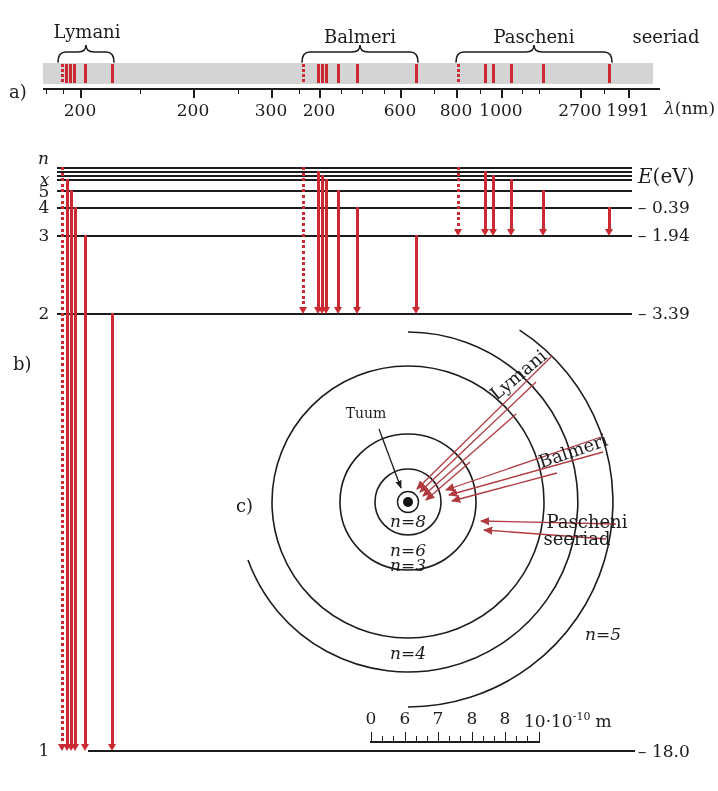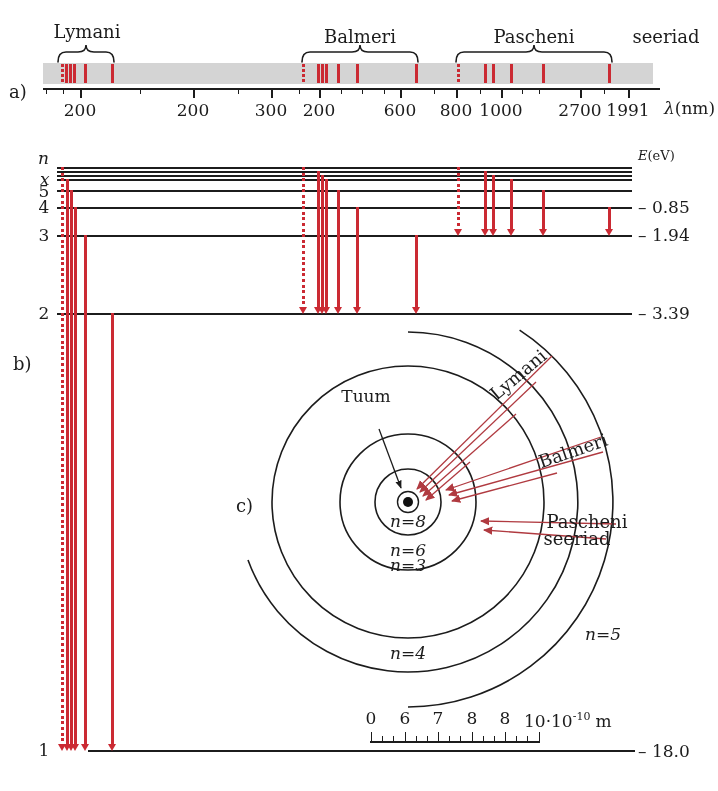--- a/index.html
+++ b/index.html
@@ -190,21 +190,21 @@
       <div class="a-min" style="--v: 522px;"></div>
       <div class="a-min" style="--v: 539px;"></div>
       <div class="a-min" style="--v: 604px;"></div>
     </div>
   <div class="lbl" style="left:664px;top:98px;font-size:17px"><span class="ital">λ</span><span>(nm)</span></div>
 
   <div class="lbl" style="left:13px;top:353px">b)</div>
 
   <div class="lbl ital" style="left:38px;top:148px;font-size:17px">n</div>
   <div class="lbl ital" style="left:40px;top:169px;font-size:17px">x</div>
-  <div class="lbl" style="left:638px;top:148px;font-size:13px"><span class="ital">E</span><span>(eV)</span></div>
+  <div class="lbl" style="left:638px;top:164px;font-size:20px"><span class="ital">E</span><span>(eV)</span></div>
 
   <div>
 
   <div class="level" style="--y: 167px; --x1: 57px; --x2: 632px;"></div>
       <div class="level" style="--y: 171px; --x1: 57px; --x2: 632px;"></div>
       <div class="level" style="--y: 175px; --x1: 57px; --x2: 632px;"></div>
       <div class="level" style="--y: 179px; --x1: 57px; --x2: 632px;"></div>
       <div class="level" style="--y: 190px; --x1: 57px; --x2: 632px;"></div>
       <div class="level" style="--y: 207px; --x1: 57px; --x2: 632px;"></div>
       <div class="level" style="--y: 235px; --x1: 57px; --x2: 632px;"></div>
@@ -214,21 +214,21 @@
   <div>
 
   <div class="lvl-num" style="--y: 191px;">5</div>
       <div class="lvl-num" style="--y: 207px;">4</div>
       <div class="lvl-num" style="--y: 235px;">3</div>
       <div class="lvl-num" style="--y: 313px;">2</div>
       <div class="lvl-num" style="--y: 750px;">1</div>
     </div>
   <div>
 
-  <div class="e-val" style="--y: 207px;">– 0.85</div>
+  <div class="e-val" style="--y: 207px;">– 0.39</div>
       <div class="e-val" style="--y: 235px;">– 1.94</div>
       <div class="e-val" style="--y: 313px;">– 3.39</div>
       <div class="e-val" style="--y: 751px;">– 18.0</div>
     </div>
 
   <div>
 
   <div class="tr-arrow dotted" style="--x: 62px; --y1: 167px; --y2: 750px;"></div>
       <div class="tr-arrow" style="--x: 67px; --y1: 179px; --y2: 750px;"></div>
       <div class="tr-arrow" style="--x: 71px; --y1: 190px; --y2: 750px;"></div>
@@ -250,21 +250,21 @@
 
   <div class="tr-arrow dotted" style="--x: 458px; --y1: 167px; --y2: 235px;"></div>
       <div class="tr-arrow" style="--x: 485px; --y1: 171px; --y2: 235px;"></div>
       <div class="tr-arrow" style="--x: 493px; --y1: 175px; --y2: 235px;"></div>
       <div class="tr-arrow" style="--x: 511px; --y1: 179px; --y2: 235px;"></div>
       <div class="tr-arrow" style="--x: 543px; --y1: 190px; --y2: 235px;"></div>
       <div class="tr-arrow" style="--x: 609px; --y1: 207px; --y2: 235px;"></div>
     </div>
 
   <div class="lbl" style="left:236px;top:495px">c)</div>
-  <div class="lbl ctr" style="left:366px;top:386px;font-size:17px">Tuum</div>
+  <div class="lbl ctr" style="left:366px;top:405px;font-size:14px">Tuum</div>
 
   <div class="orb" style="left:408px;top:511px">n=8</div>
   <div class="orb" style="left:408px;top:540px">n=6</div>
   <div class="orb" style="left:408px;top:555px">n=3</div>
   <div class="orb" style="left:408px;top:643px">n=4</div>
   <div class="orb" style="left:603px;top:624px">n=5</div>
 
   <div class="lbl ctr rot40" style="left:518px;top:364px">Lymani</div>
   <div class="lbl ctr rot19" style="left:573px;top:440px">Balmeri</div>
   <div class="lbl ctr" style="left:587px;top:511px">Pascheni</div>

